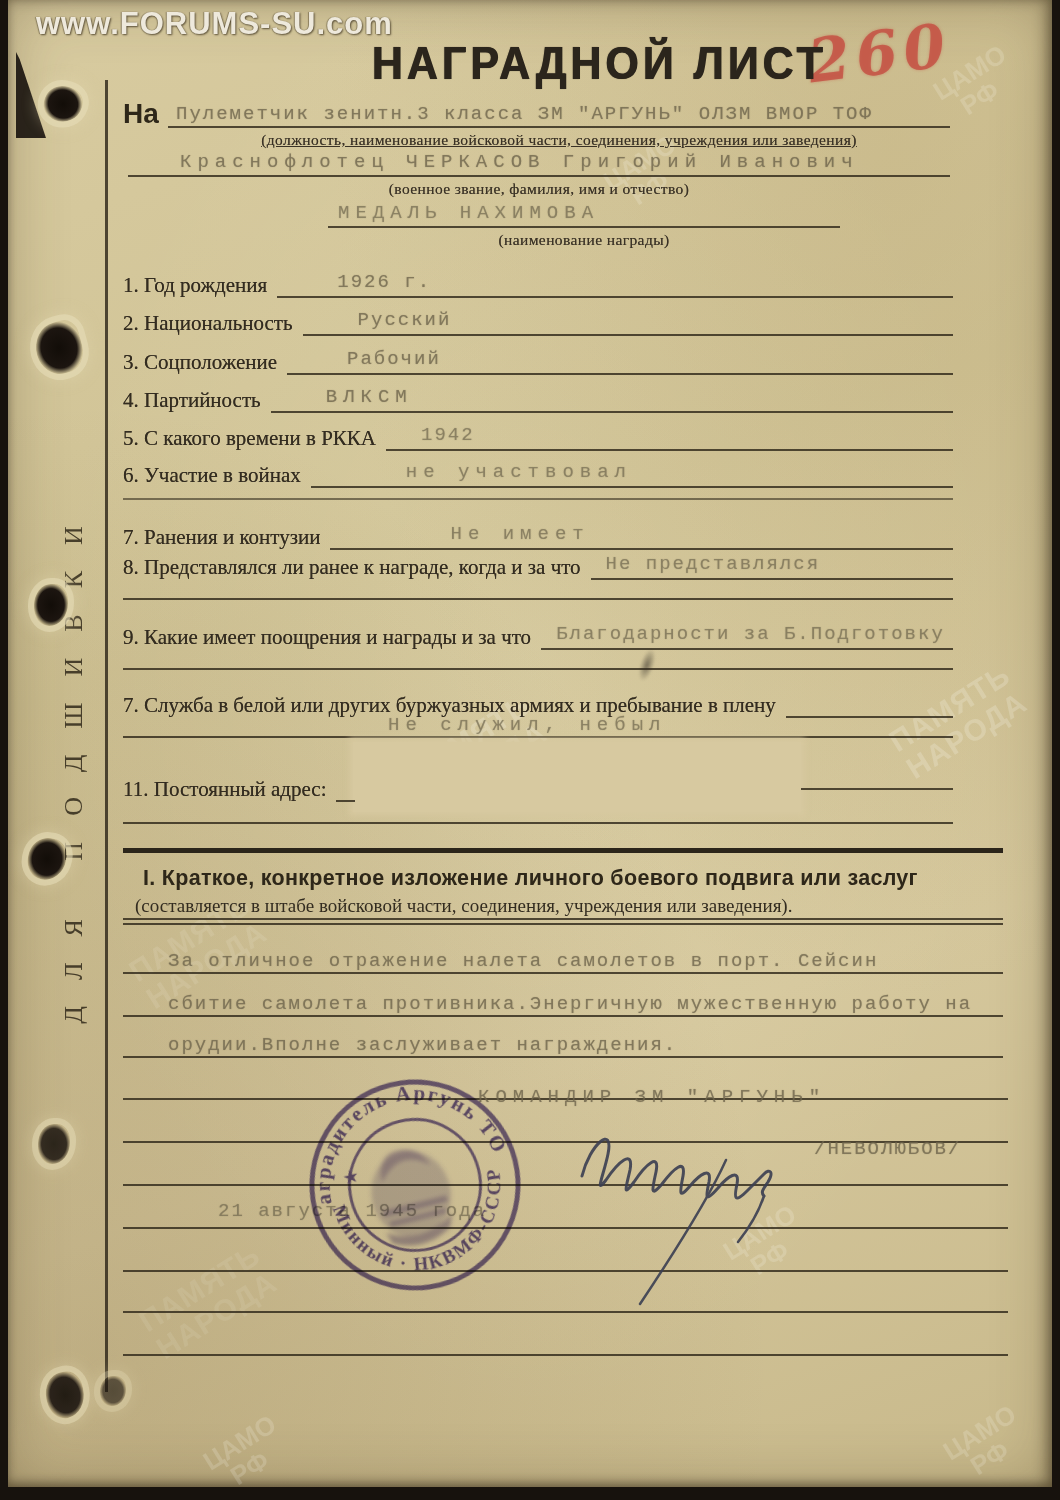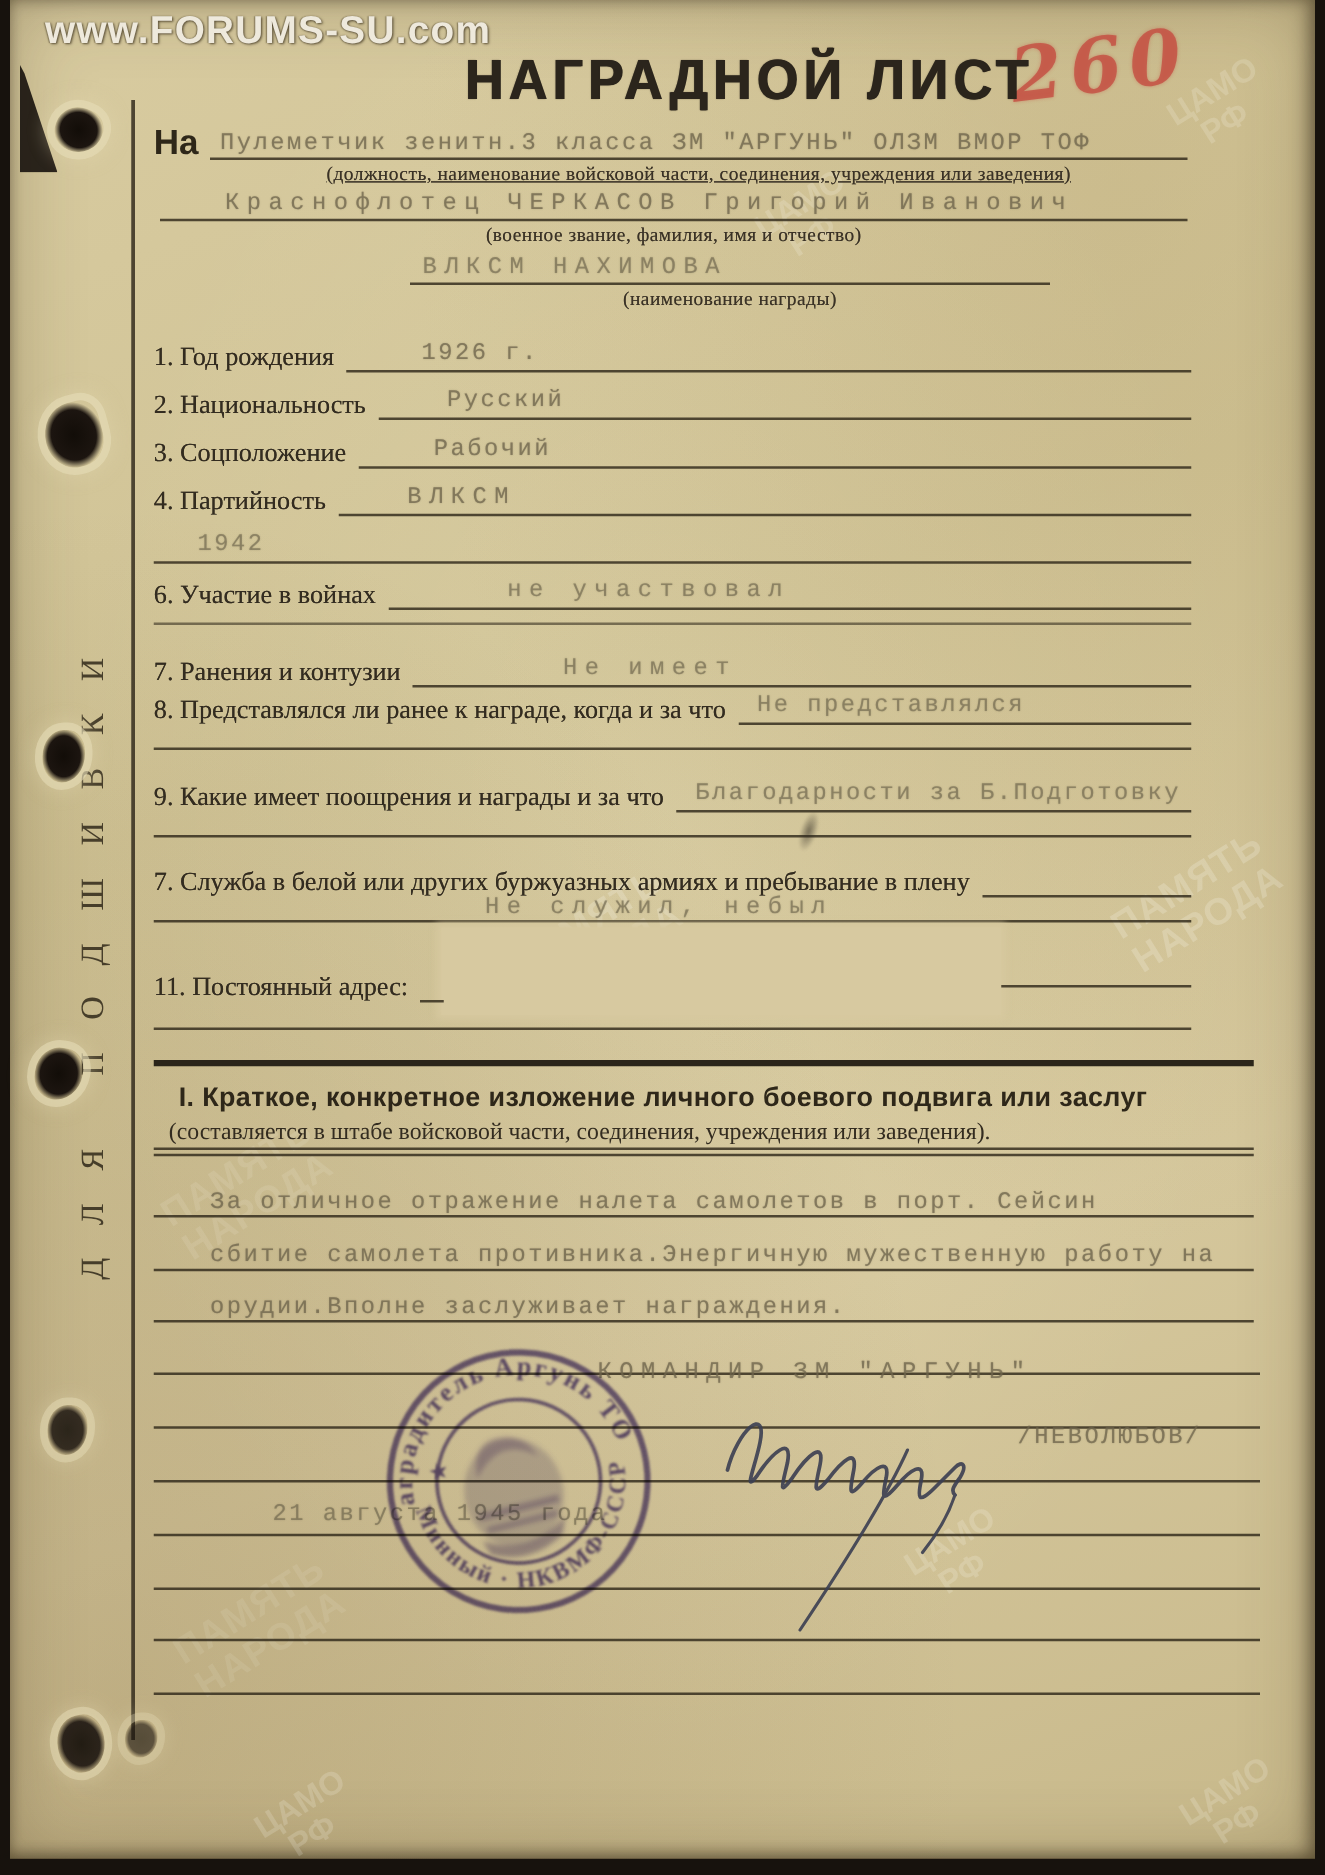--- a/index.html
+++ b/index.html
@@ -190,21 +190,21 @@
 
   <div class="na-label">На</div>
   <div class="typed faded" style="left:168px; top:103px;">Пулеметчик зенитн.3 класса ЗМ "АРГУНЬ" ОЛЗМ ВМОР ТОФ</div>
   <div class="rule-seg" style="left:160px; top:126px; width:782px;"></div>
   <div class="caption" style="left:160px; top:131px; width:782px;text-decoration:underline;">(должность, наименование войсковой части, соединения, учреждения или заведения)</div>
 
   <div class="typed faded spread" style="left:172px; top:151px;">Краснофлотец ЧЕРКАСОВ Григорий Иванович</div>
   <div class="rule-seg" style="left:120px; top:175px; width:822px;"></div>
   <div class="caption" style="left:120px; top:180px; width:822px;">(военное звание, фамилия, имя и отчество)</div>
 
-  <div class="typed vfaded spread" style="left:330px; top:202px;">ВЛКСМ НАХИМОВА</div>
+  <div class="typed vfaded spread" style="left:330px; top:202px;">МЕДАЛЬ НАХИМОВА</div>
   <div class="rule-seg" style="left:320px; top:226px; width:512px;"></div>
   <div class="caption" style="left:320px; top:231px; width:512px;">(наименование награды)</div>
 
   <div class="frow" style="top:272px;">
     <span class="plabel"><span>1.</span> <span>Год рождения</span></span>
     <span class="rline">
         <span class="typed faded" style="left:60px; position:absolute;">1926 г.</span>
       </span>
   </div>
   <div class="frow" style="top:310px;">
@@ -219,20 +219,21 @@
         <span class="typed faded" style="left:60px; position:absolute;">Рабочий</span>
       </span>
   </div>
   <div class="frow" style="top:387px;">
     <span class="plabel"><span>4.</span> <span>Партийность</span></span>
     <span class="rline">
         <span class="typed faded spread" style="left:55px; position:absolute;">ВЛКСМ</span>
       </span>
   </div>
   <div class="frow" style="top:425px;">
+    <span class="plabel"><span>5.</span> <span>С какого времени в РККА</span></span>
     <span class="rline">
         <span class="typed vfaded" style="left:35px; position:absolute;">1942</span>
       </span>
   </div>
   <div class="frow" style="top:462px;text-align:center;">
     <span class="plabel"><span>6.</span> <span>Участие в войнах</span></span>
     <span class="rline">
         <span class="typed vfaded spread" style="left:95px; position:absolute;">не участвовал</span>
       </span>
   </div>

